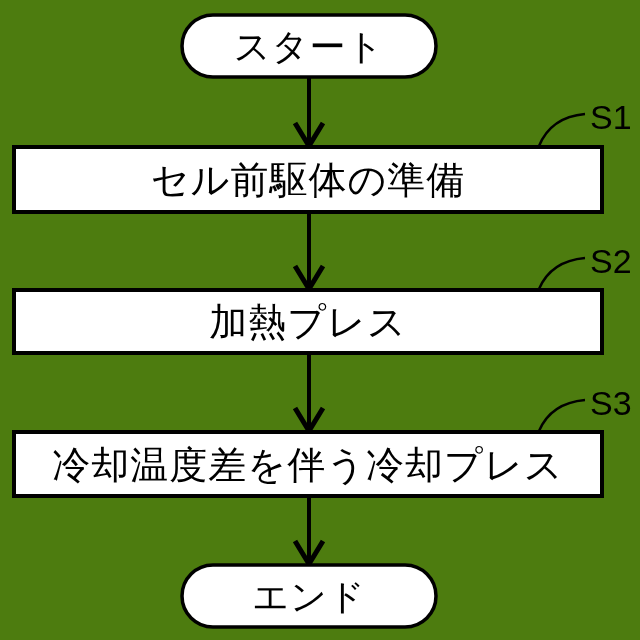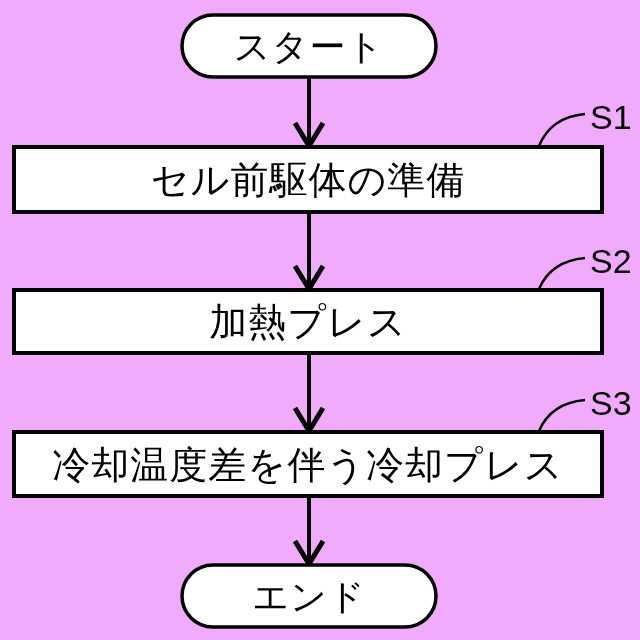--- a/index.html
+++ b/index.html
@@ -4,21 +4,21 @@
 <style>
   html, body {
     margin: 0;
     padding: 0;
     background: #ffffff;
   }
   .canvas {
     position: relative;
     width: 640px;
     height: 640px;
-    background: #f0abfc;
+    background: #4d7c0f;
     overflow: hidden;
   }
   svg {
     display: block;
   }
   text {
     font-family: "Liberation Sans", "DejaVu Sans", sans-serif;
     fill: #000000;
   }
   .node-text {

